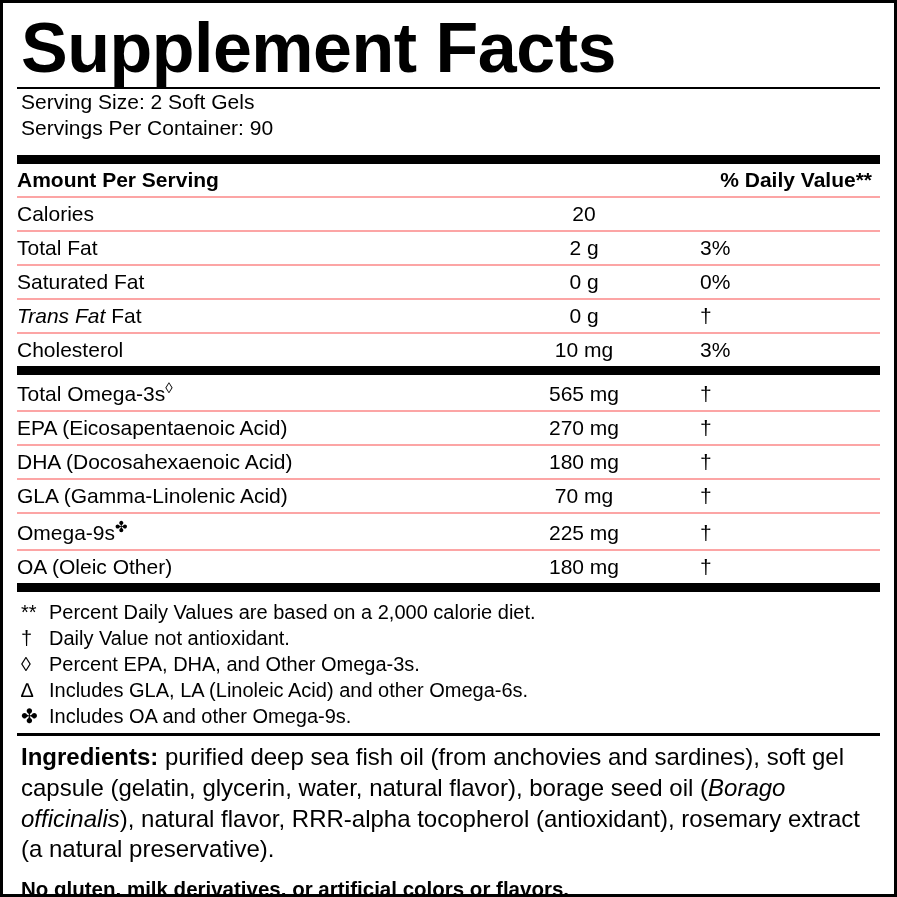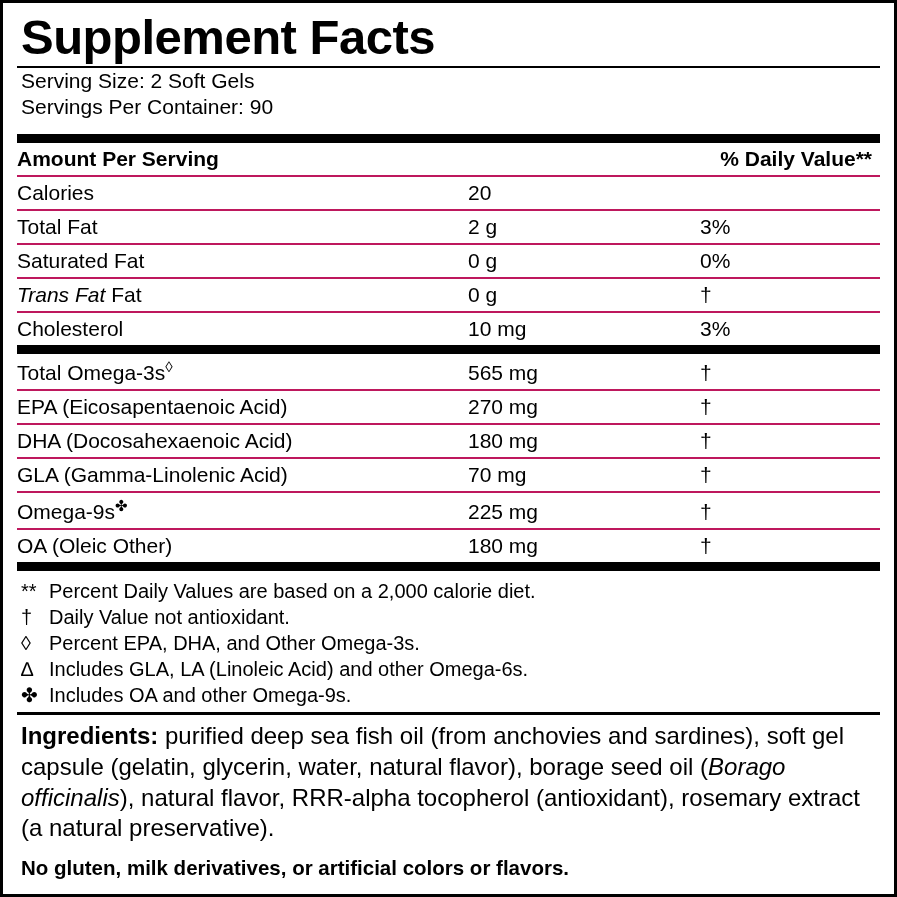--- a/index.html
+++ b/index.html
@@ -16,21 +16,21 @@
   }
   .panel {
     position: relative;
     width: 897px;
     height: 897px;
     box-sizing: border-box;
     border: 3px solid #000000;
     padding: 0 14px;
   }
   .title {
-    font-size: 49px;
+    font-size: 70px;
     font-weight: 700;
     letter-spacing: -0.5px;
     line-height: 1.0;
     margin: 10px 0 4px 0;
     padding-left: 4px;
     white-space: nowrap;
   }
   .serving-lines {
     font-size: 21px;
     line-height: 1.22;
@@ -46,25 +46,25 @@
   .rule-thick { height: 9px; }
 
   table.facts {
     width: 100%;
     border-collapse: collapse;
     font-size: 21px;
   }
   table.facts td {
     padding: 4px 0 4px 0;
     vertical-align: bottom;
-    border-bottom: 2px solid #be185d;
+    border-bottom: 2px solid #fca5a5;
   }
   table.facts tr.no-line td { border-bottom: none; }
   td.name { text-align: left; padding-left: 4px; white-space: nowrap; }
-  td.amt { width: 232px; white-space: nowrap; }
+  td.amt { text-align: center; width: 232px; white-space: nowrap; }
   td.dv  { text-align: left; width: 180px; padding-left: 22px; white-space: nowrap; }
   .indent1 { padding-left: 26px; }
   .hdr td {
     font-weight: 700;
     border-bottom: none;
     padding-bottom: 5px;
   }
   .hdr td.dvhdr {
     text-align: right;
     padding-right: 8px;

